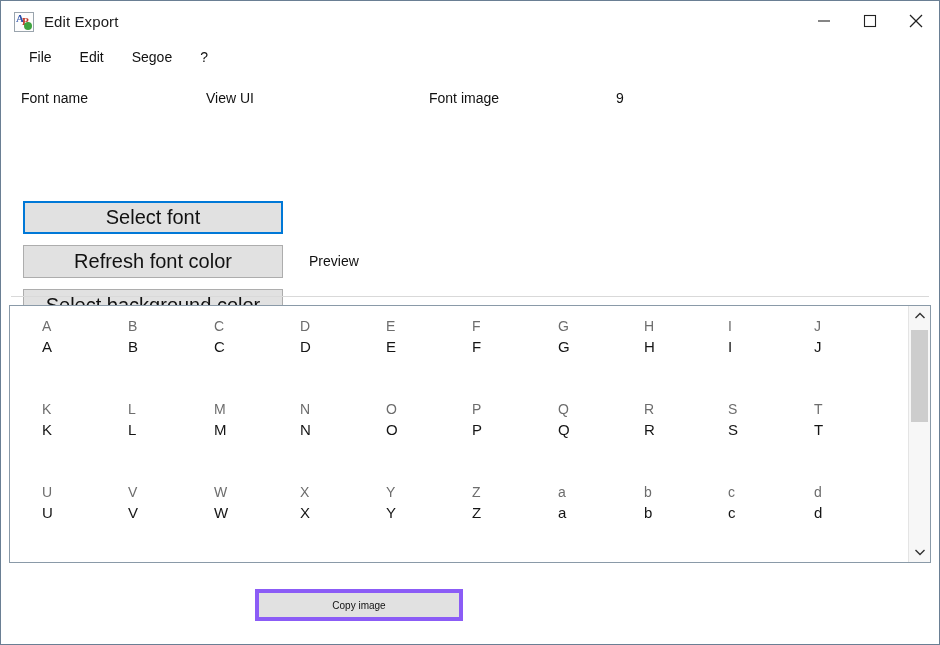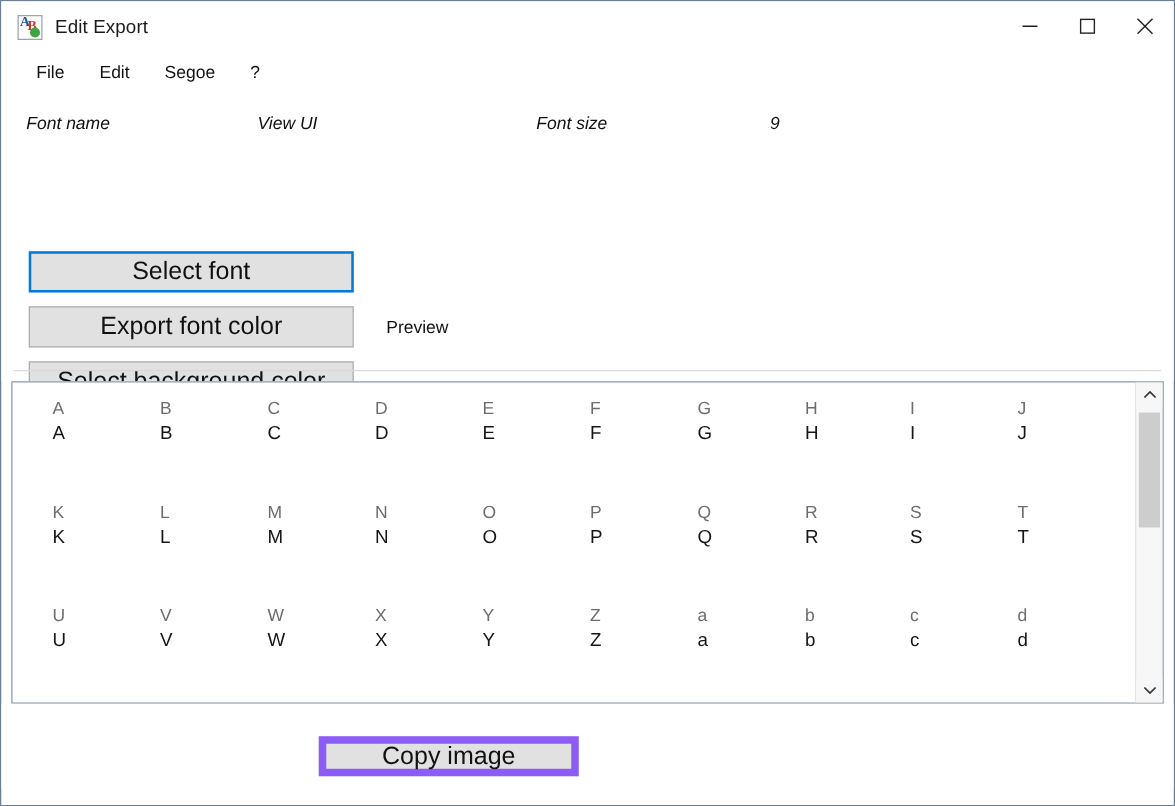--- a/index.html
+++ b/index.html
@@ -96,21 +96,21 @@
     background: #ffffff;
   }
   #labels-row {
     position: absolute;
     left: 0; top: 18px;
     width: 100%;
     height: 20px;
     font-size: 14px;
     color: #111111;
   }
-  #labels-row .lbl { position: absolute; white-space: nowrap; font-style: italic; }
+  #labels-row .lbl { position: absolute; white-space: nowrap; }
   #label-font-name   { left: 20px; }
   #label-font-value  { left: 205px; }
   #label-font-size   { left: 428px; }
   #label-size-value  { left: 615px; }
 
   .panel-button {
     position: absolute;
     box-sizing: border-box;
     background: #e1e1e1;
     border: 1px solid #adadad;
@@ -256,22 +256,22 @@
     position: relative;
     height: 68px;
     background: #ffffff;
   }
   .action-button {
     position: absolute;
     top: 26px;
     height: 32px;
     box-sizing: border-box;
     background: #e1e1e1;
-    border: 6px solid #8b5cf6;
-    font-size: 20px;
+    border: 4px solid #8b5cf6;
+    font-size: 10px;
     color: #111111;
     display: flex;
     align-items: center;
     justify-content: center;
   }
   #btn-copy-image { left: 254px;  width: 208px; }
   #btn-export-font{ left: 477px;  width: 208px; }
 </style>
 </head>
 <body>
@@ -311,26 +311,26 @@
     <span class="menu-item">Edit</span>
     <span class="menu-item">Segoe</span>
     <span class="menu-item">?</span>
   </div>
 
   <div id="config-panel">
 
     <div id="labels-row">
       <span class="lbl" id="label-font-name">Font name</span>
       <span class="lbl" id="label-font-value">View UI</span>
-      <span class="lbl" id="label-font-size">Font size</span>
+      <span class="lbl" id="label-font-size">Font image</span>
       <span class="lbl" id="label-size-value">9</span>
     </div>
 
     <div class="panel-button focused" id="btn-select-font">Select font</div>
-    <div class="panel-button" id="btn-select-font-color">Export font color</div>
+    <div class="panel-button" id="btn-select-font-color">Refresh font color</div>
     <div class="panel-button" id="btn-select-bg-color">Select background color</div>
     <div class="panel-button" id="btn-refresh">Refresh</div>
 
 
     <span id="preview-label">Preview</span>
     <div id="preview-text">
     </div>
 
     <div id="panel-separator"></div>
   </div>

